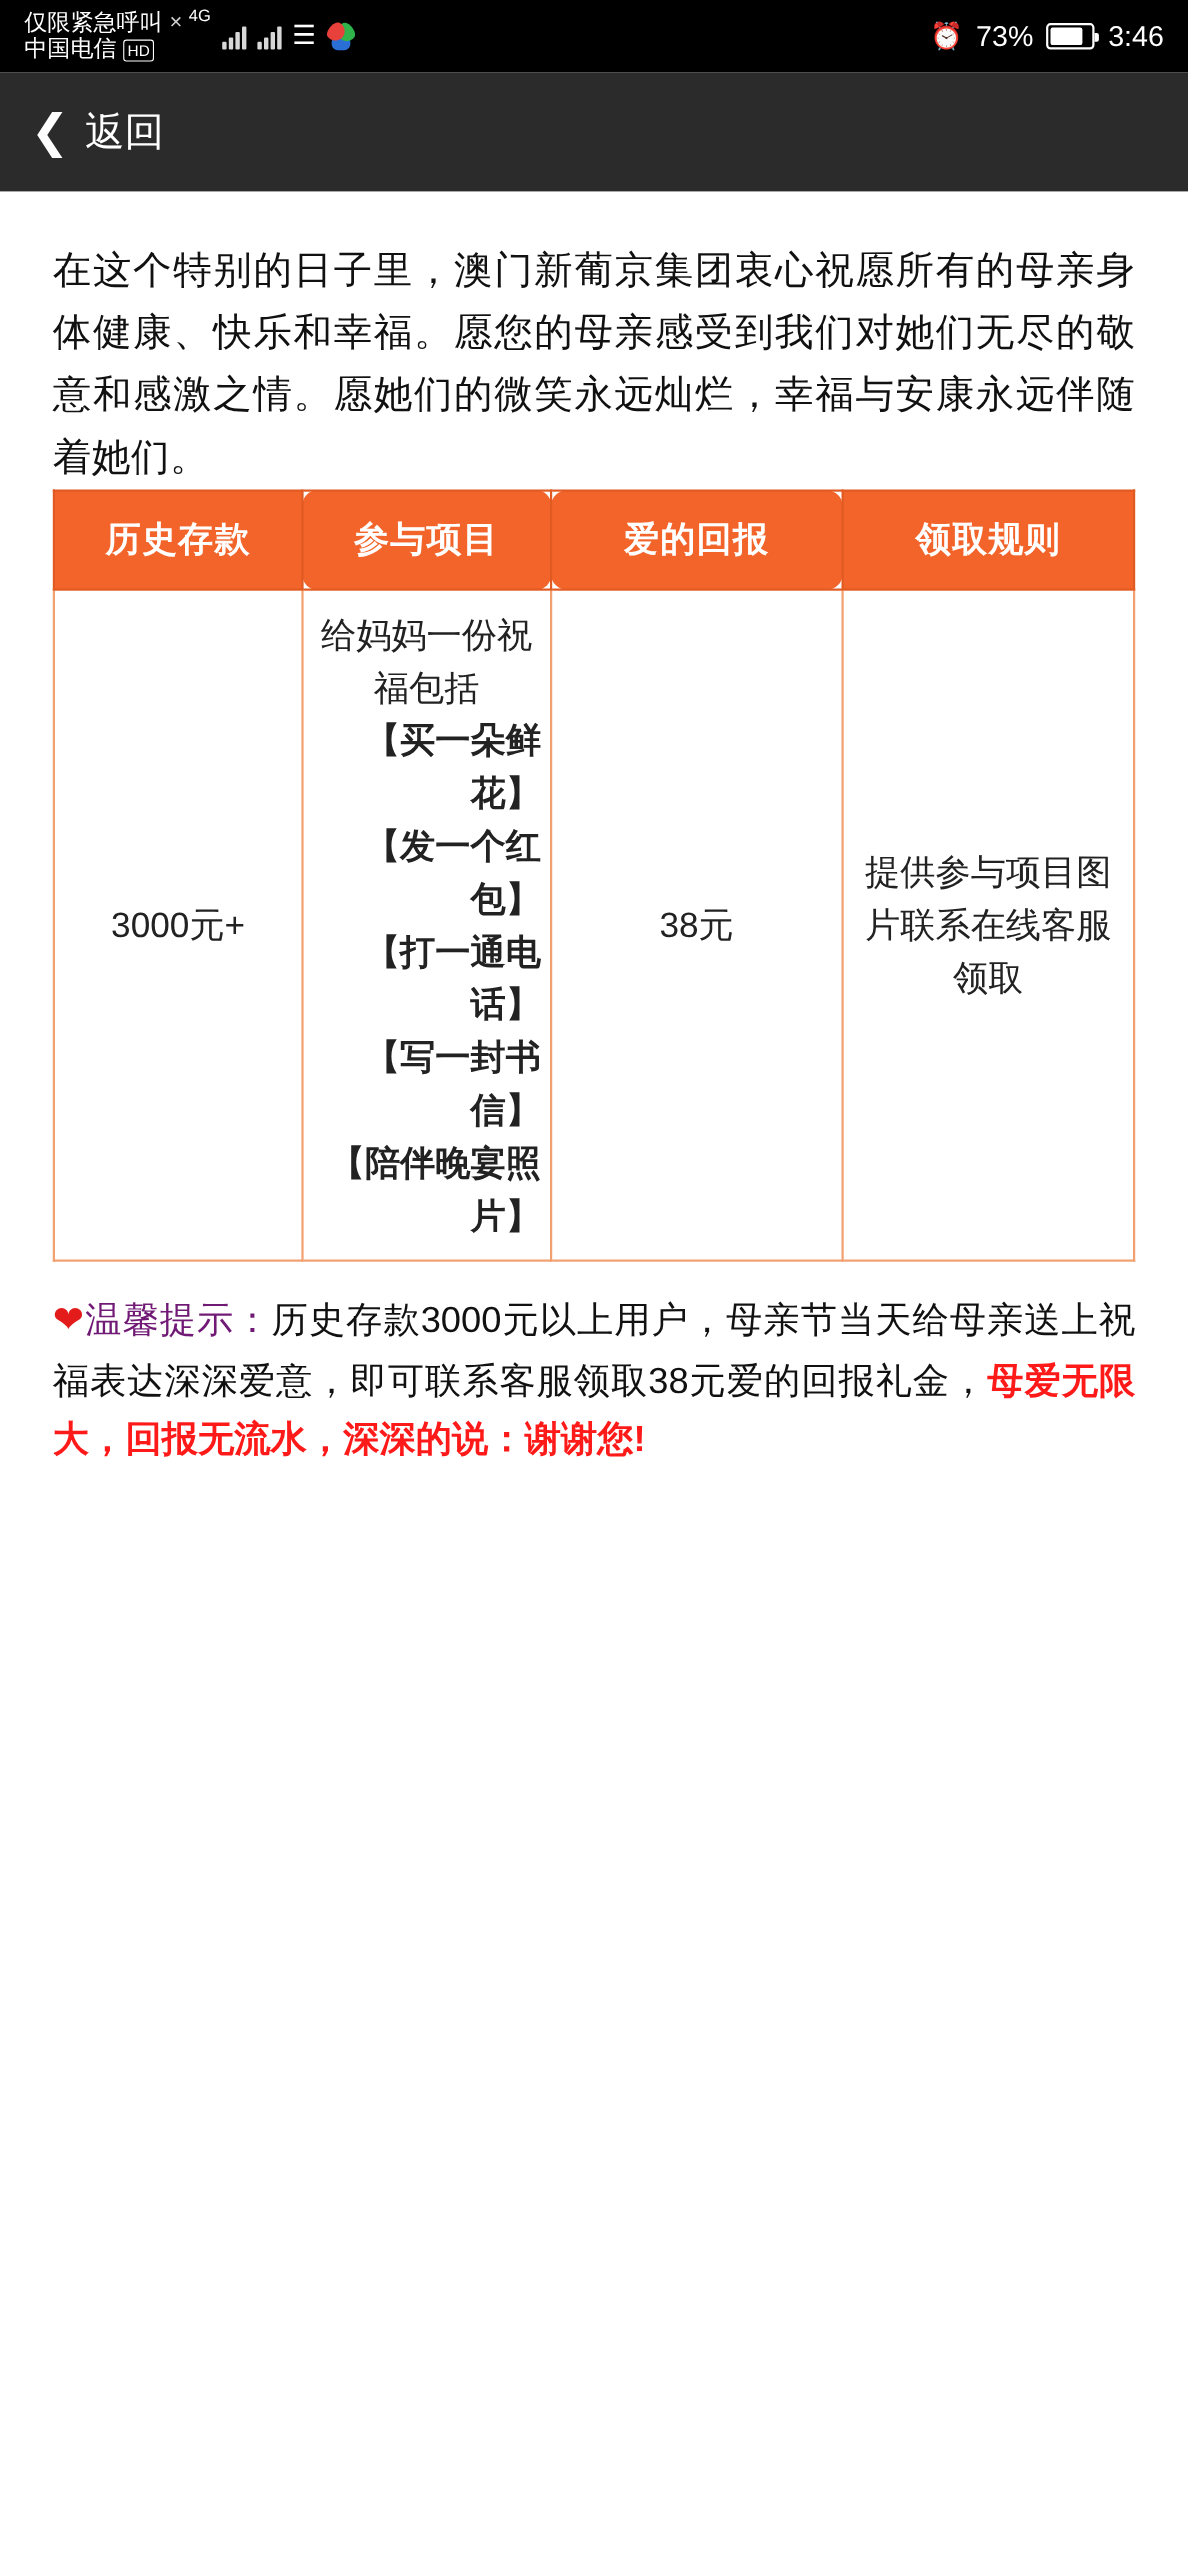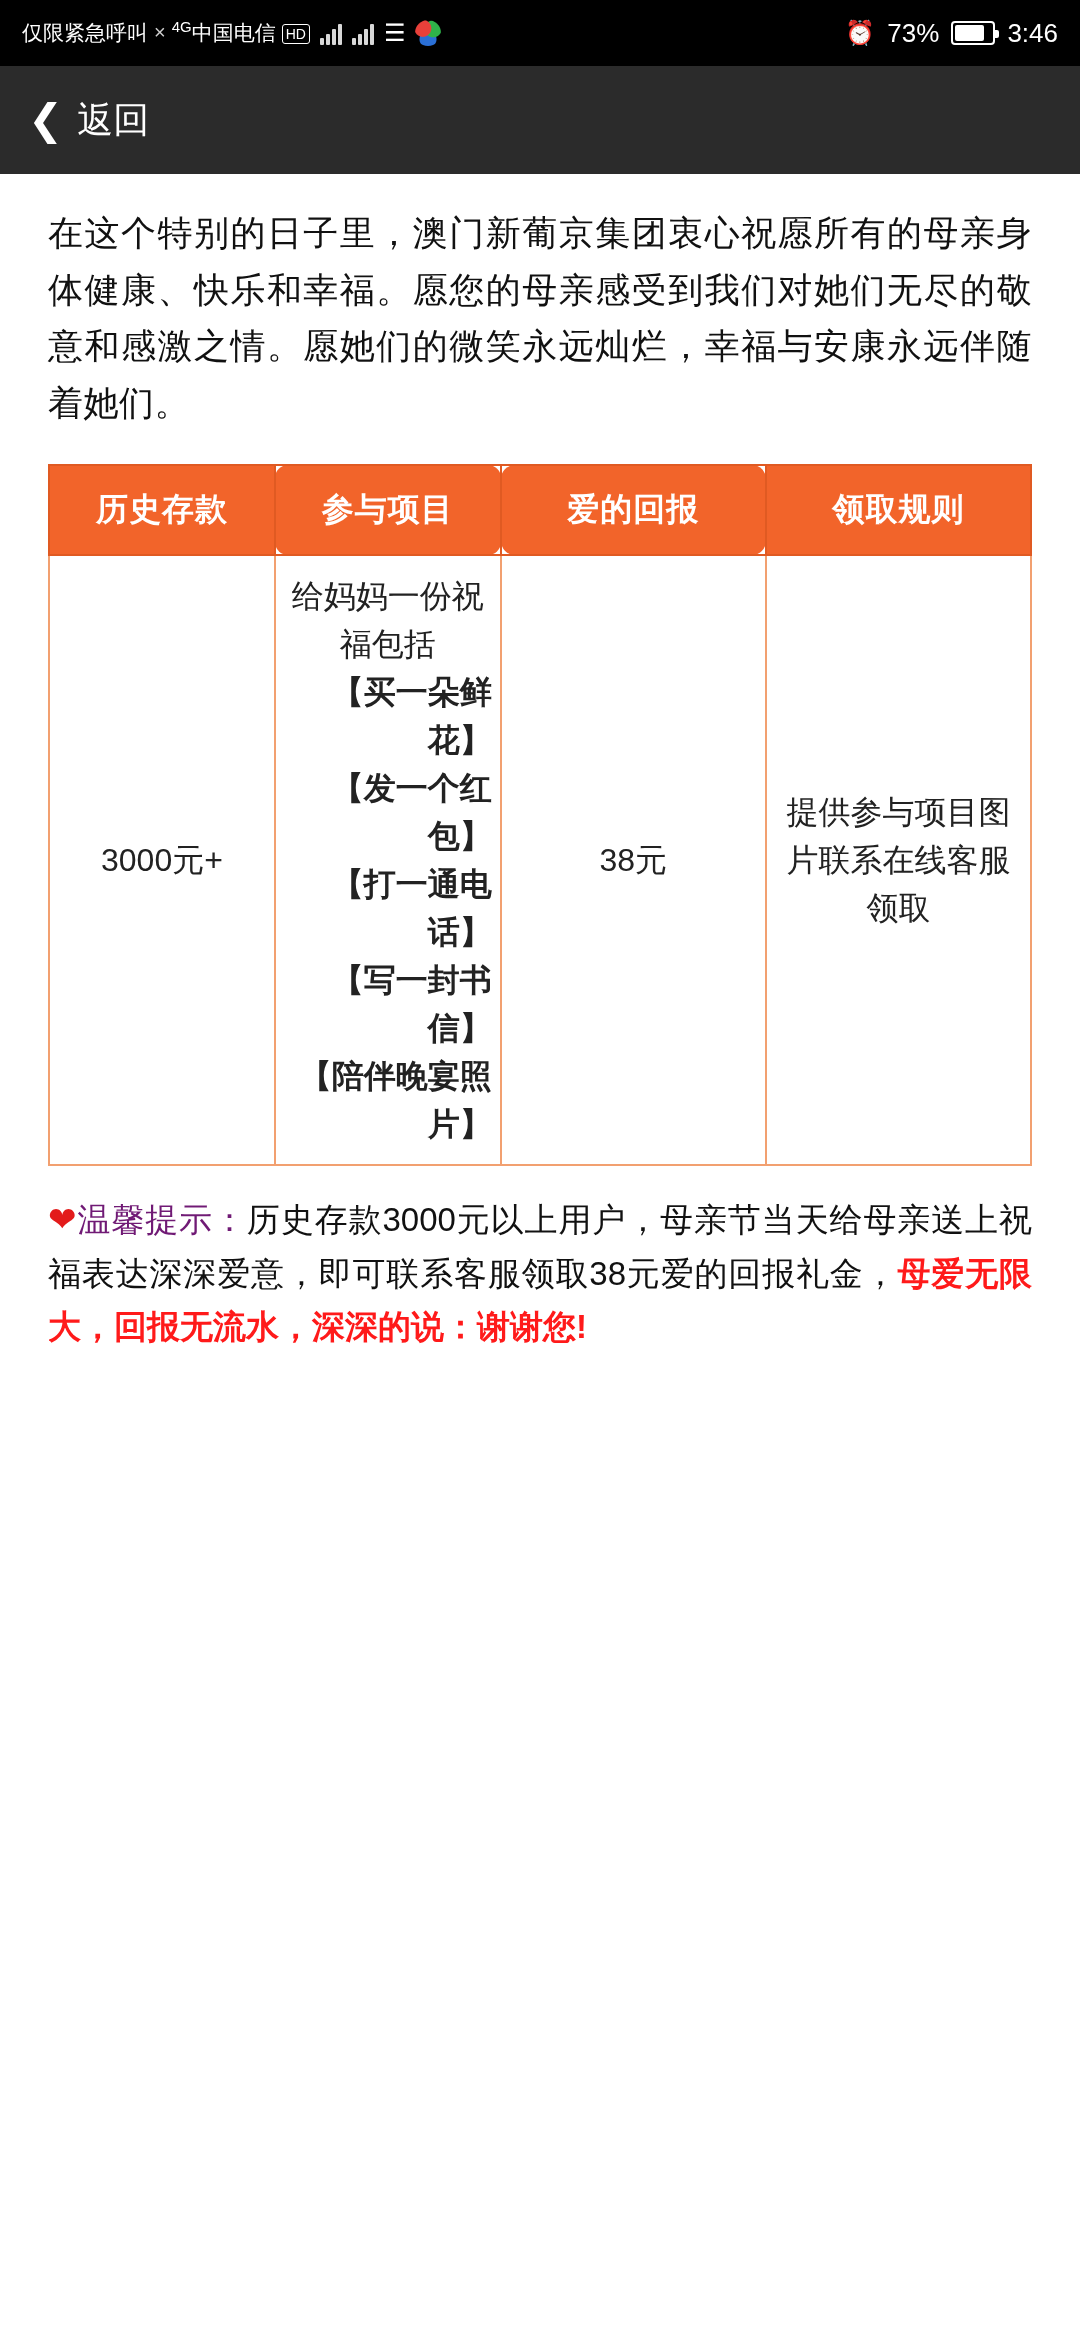--- a/index.html
+++ b/index.html
@@ -21,21 +21,21 @@
     font-size: 22px;
     position: relative;
   }
   .sb-left {
     display: flex;
     align-items: center;
     gap: 10px;
   }
   .carrier-lines {
     display: flex;
-    flex-direction: row;
+    flex-direction: column;
     line-height: 1.15;
     font-size: 21px;
     white-space: nowrap;
   }
   .carrier-row {
     display: flex;
     align-items: center;
     gap: 6px;
   }
   .hd-badge {
@@ -132,35 +132,34 @@
     left: 0; right: 0;
     text-align: center;
     font-size: 40px;
     font-weight: 700;
     letter-spacing: 2px;
     pointer-events: none;
   }
 
   
   .content {
-    padding: 31px 48px 0 48px;
+    padding: 44px 48px 0 48px;
     background: #ffffff;
   }
   .intro {
     font-size: 35px;
     line-height: 1.62;
     color: #111111;
     text-align: justify;
     letter-spacing: 0.5px;
   }
 
   table.promo {
     width: 100%;
     border-collapse: collapse;
-    margin-top: 32px;
     table-layout: fixed;
   }
   table.promo th {
     background: #f2642a;
     color: #ffffff;
     font-size: 32px;
     font-weight: 700;
     padding: 22px 4px;
     border: 2px solid #e05a22;
     letter-spacing: 1px;

